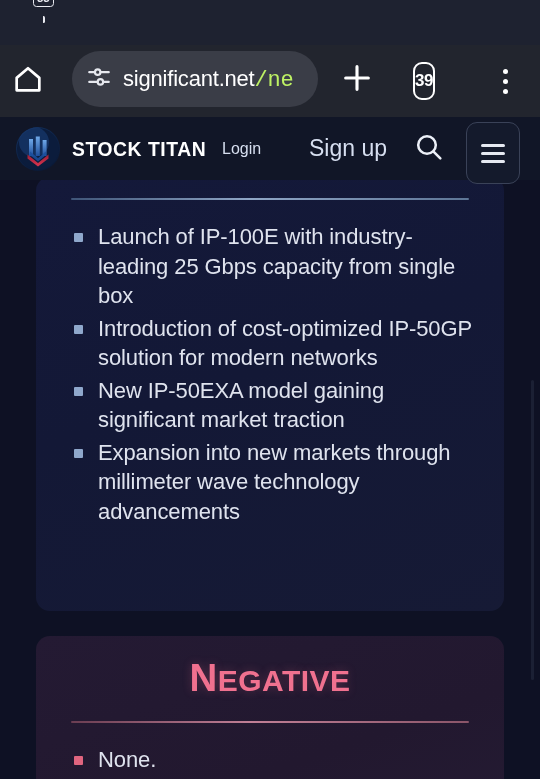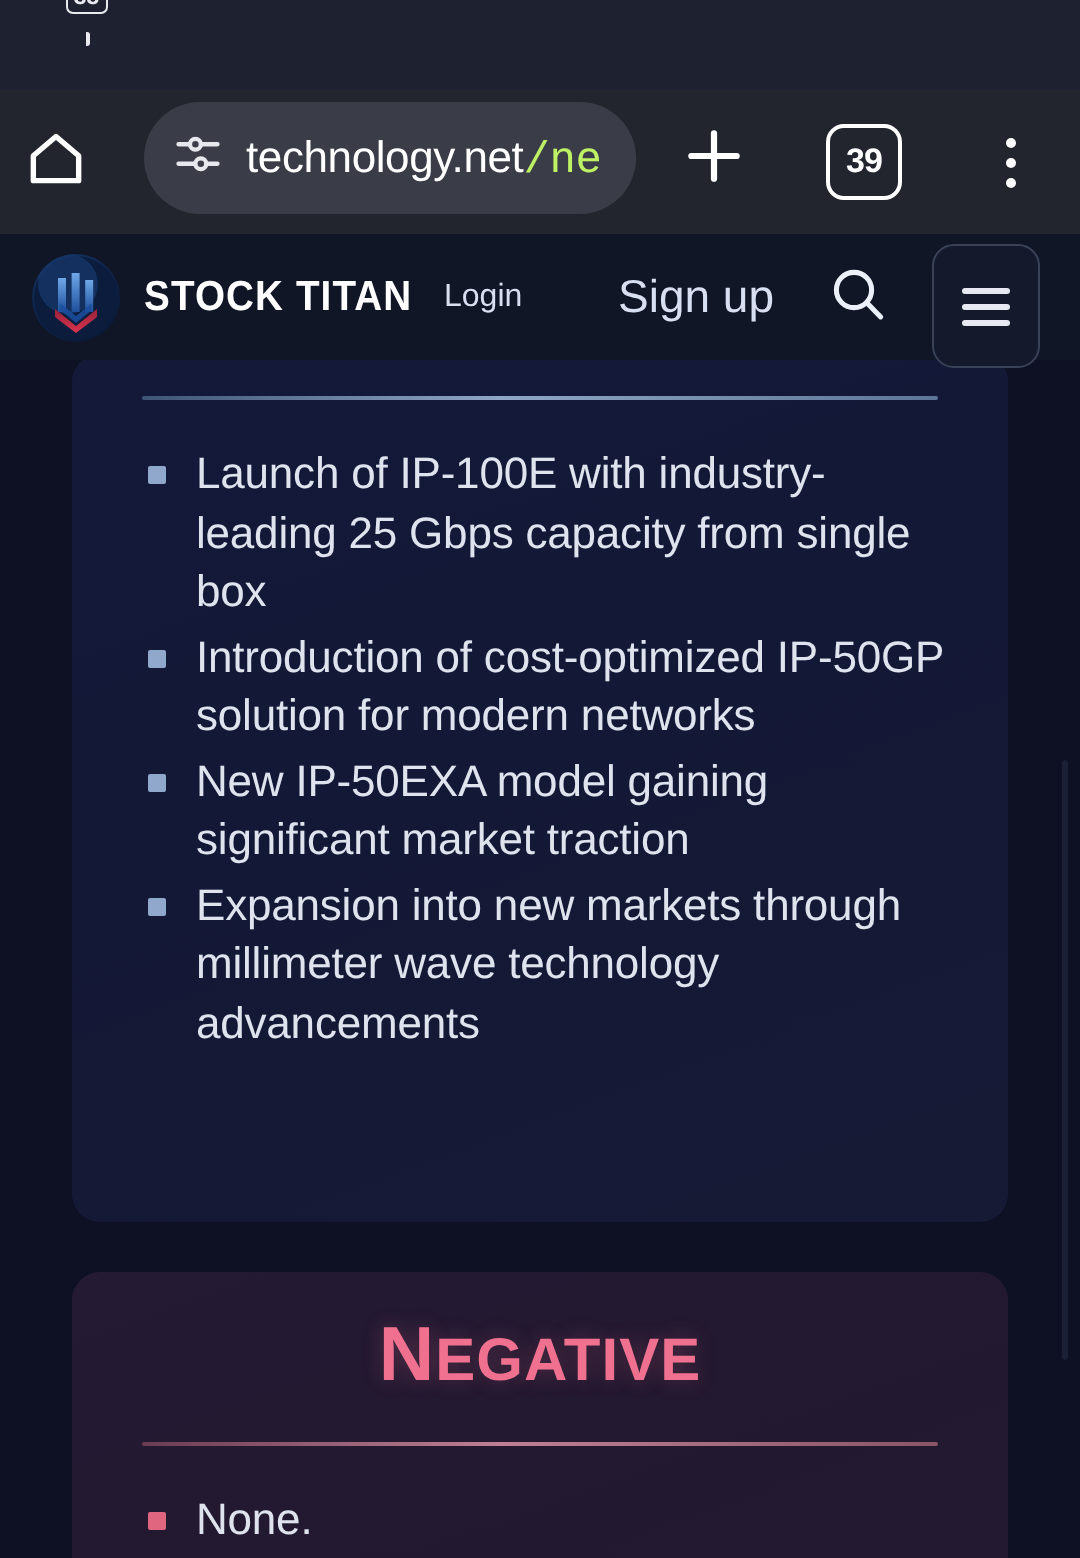--- a/index.html
+++ b/index.html
@@ -50,21 +50,21 @@
   .home-btn{ width:56px; display:flex; align-items:center; justify-content:center; }
   .urlpill{
     position:absolute; left:72px; top:51px; width:246px; height:56px;
     background:#3a3d47; border-radius:28px; display:flex; align-items:center;
     padding:0 14px; gap:11px; overflow:hidden;
   }
   .urltext{ font-size:22px; color:#ffffff; white-space:nowrap; letter-spacing:-.2px; }
   .urltext .dim{ color:#bef264;font-family:Liberation Mono, monospace; }
   .plus-btn{ position:absolute; left:333px; top:56px; width:48px; height:48px;
     display:flex; align-items:center; justify-content:center; }
-  .tabs-btn{ position:absolute; left:413px; top:62px; width:38px; height:38px;
+  .tabs-btn{ position:absolute; left:413px; top:62px; width:22px; height:38px;
     border:2.6px solid #ffffff; border-radius:9px; display:flex;
     align-items:center; justify-content:center; }
   .tabs-count{ color:#ffffff; font-size:17px; font-weight:bold; letter-spacing:-.5px; }
   .menu-btn{ position:absolute; left:489px; top:60px; width:32px; height:42px;
     display:flex; flex-direction:column; align-items:center; justify-content:center; gap:5px; }
   .menu-btn i{ width:5px; height:5px; border-radius:50%; background:#ffffff; display:block; }
 
   
   .siteheader{
     position:absolute; top:117px; left:0; width:540px; height:63px;
@@ -172,21 +172,21 @@
   </div>
 
   <div class="urlpill">
     <span>
       <svg width="26" height="26" viewBox="0 0 24 24">
         <path d="M3 7.5 H8 M13.5 7.5 H21 M3 16.5 H10.5 M16 16.5 H21" stroke="#e6e8ee" stroke-width="2" stroke-linecap="round"></path>
         <circle cx="10.8" cy="7.5" r="2.5" stroke="#e6e8ee" stroke-width="2" fill="none"></circle>
         <circle cx="13.3" cy="16.5" r="2.5" stroke="#e6e8ee" stroke-width="2" fill="none"></circle>
       </svg>
     </span>
-    <span class="urltext"><span>technology.net</span><span class="dim">/ne</span></span>
+    <span class="urltext"><span>significant.net</span><span class="dim">/ne</span></span>
   </div>
 
   <div class="plus-btn">
     <span>
       <svg width="34" height="34" viewBox="0 0 24 24">
         <path d="M12 4 V20 M4 12 H20" stroke="#ffffff" stroke-width="2.2" stroke-linecap="round"></path>
       </svg>
     </span>
   </div>
 

